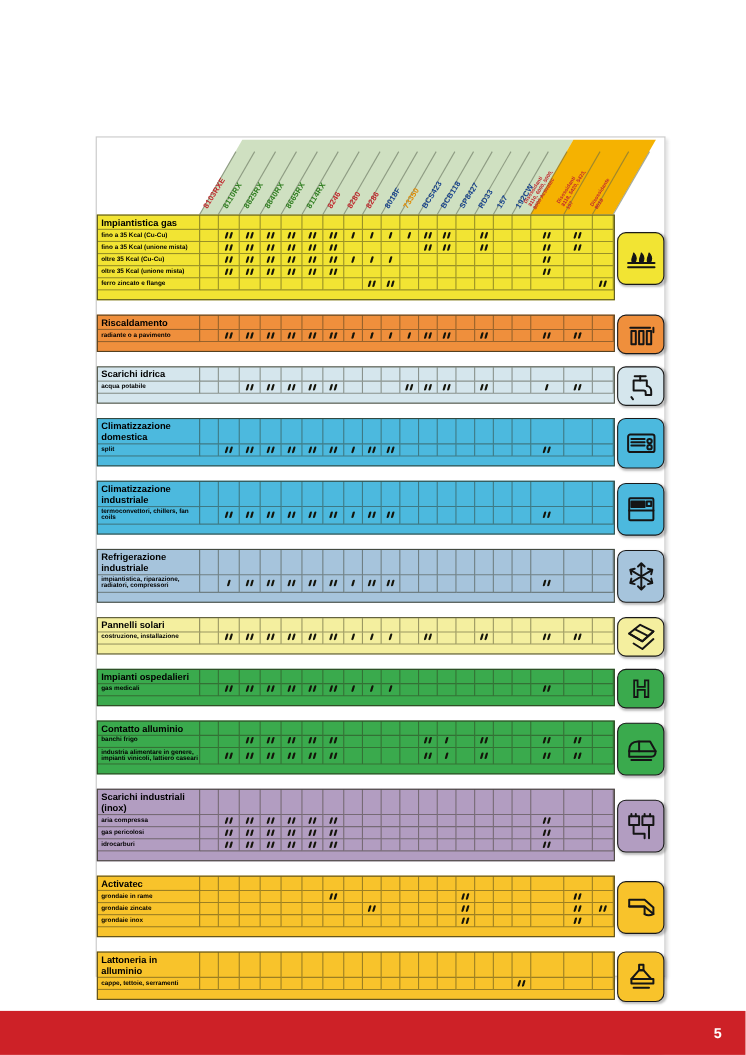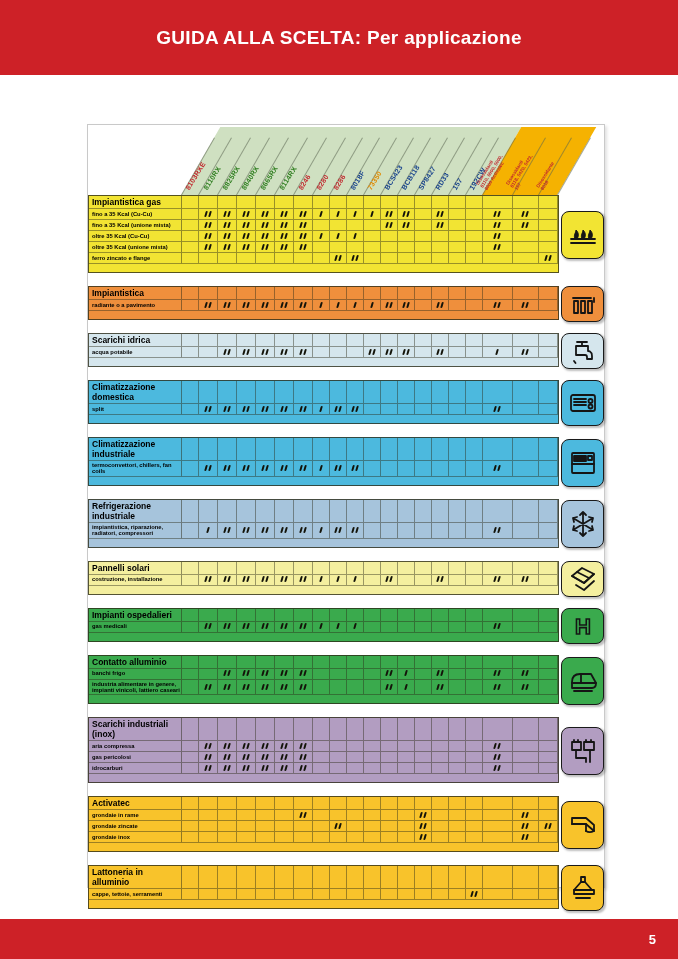--- a/index.html
+++ b/index.html
@@ -37,23 +37,20 @@
   .t{display:inline-block;width:2.3px;height:6.2px;background:#14140a;border-radius:1px;
      transform:skewX(-16deg);margin:0 .9px;}
   .iconbox{position:absolute;left:472px;width:43px;border:1.6px solid #1a1a1a;border-radius:8px;
      box-sizing:border-box;display:flex;align-items:center;justify-content:center;
      box-shadow:1.5px 1.5px 2px rgba(0,0,0,.25);}
 </style>
 </head>
 <body>
 
 <div id="page">
-  <div id="topbar">
-    <div class="title">GUIDA ALLA SCELTA: Per applicazione</div>
-  </div>
 
   <div id="panel">
     <div id="tbl">
         <div id="thead">
           <div class="hbg" style="left: 93px; width: 301px; background: rgb(207, 224, 193);"></div>
           <div class="hbg" style="left: 394px; width: 75px; background: rgb(245, 178, 1);"></div>
           <div class="hline" style="left: 93px;"></div>
           <div class="hlab" style="left: 102.35px; bottom: 4px; color: rgb(193, 39, 45);">8103RXE</div>
           <div class="hline" style="left: 110px;"></div>
           <div class="hlab" style="left: 120.45px; bottom: 4px; color: rgb(46, 125, 31);">8110RX</div>
@@ -371,21 +368,21 @@
               <path d="M3 19 h24"></path>
               <path d="M3 23 h24"></path>
               <path d="M7 19 c-2-4 1-6 1-9 c3 3 3 6 1 9" fill="#151515" stroke-width="1"></path>
               <path d="M14 19 c-2-4 1-6 1-9 c3 3 3 6 1 9" fill="#151515" stroke-width="1"></path>
               <path d="M21 19 c-2-4 1-6 1-9 c3 3 3 6 1 9" fill="#151515" stroke-width="1"></path>
             </svg>
           </div>
         </div>
         <div class="section" style="background: rgb(239, 143, 60);">
           <div class="trow">
-            <div class="tlabel">Impiantistica</div>
+            <div class="tlabel">Riscaldamento</div>
             <div class="cell" style="width: 17px;"></div>
             <div class="cell" style="width: 19px;"></div>
             <div class="cell" style="width: 19px;"></div>
             <div class="cell" style="width: 19px;"></div>
             <div class="cell" style="width: 19px;"></div>
             <div class="cell" style="width: 19px;"></div>
             <div class="cell" style="width: 19px;"></div>
             <div class="cell" style="width: 17px;"></div>
             <div class="cell" style="width: 17px;"></div>
             <div class="cell" style="width: 17px;"></div>

